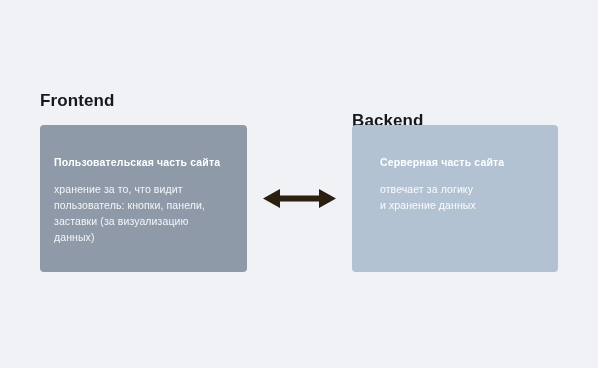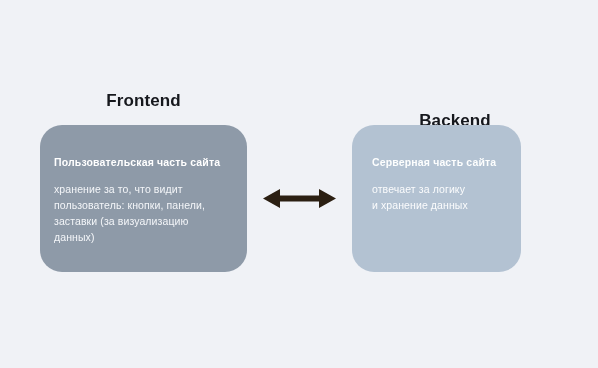--- a/index.html
+++ b/index.html
@@ -22,45 +22,45 @@
   }
 
   
   .col-title {
     position: absolute;
     top: 91px;
     font-size: 17px;
     font-weight: bold;
     color: #16181d;
     letter-spacing: 0.1px;
-    text-align: center;
+    text-align: left;
     white-space: nowrap;
   }
   #title-frontend { left: 40px;  width: 207px; }
   #title-backend  { left: 352px; width: 206px; margin-top: 20px; }
 
   
   .panel {
     position: absolute;
     top: 125px;
     height: 147px;
-    border-radius: 22px;
+    border-radius: 4px;
     box-sizing: border-box;
     padding: 31px 18px 0 14px;
   }
   #panel-frontend {
     left: 40px;
     width: 207px;
     background: #8e9aa8;
   }
   #panel-backend {
     left: 352px;
-    width: 169px;
+    width: 206px;
     background: #b3c2d2;
-    padding-left: 20px;
+    padding-left: 28px;
   }
 
   .panel-heading {
     font-size: 10.5px;
     font-weight: bold;
     color: #ffffff;
     line-height: 1.25;
     margin: 0 0 13px 0;
     letter-spacing: 0.15px;
   }

